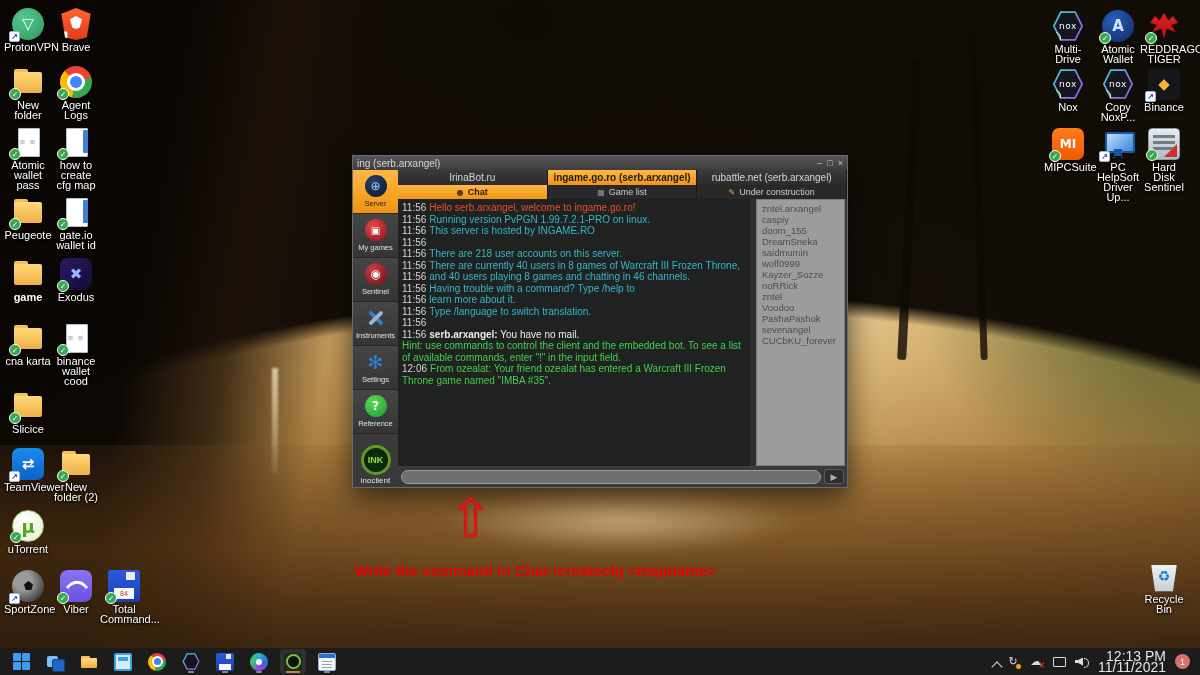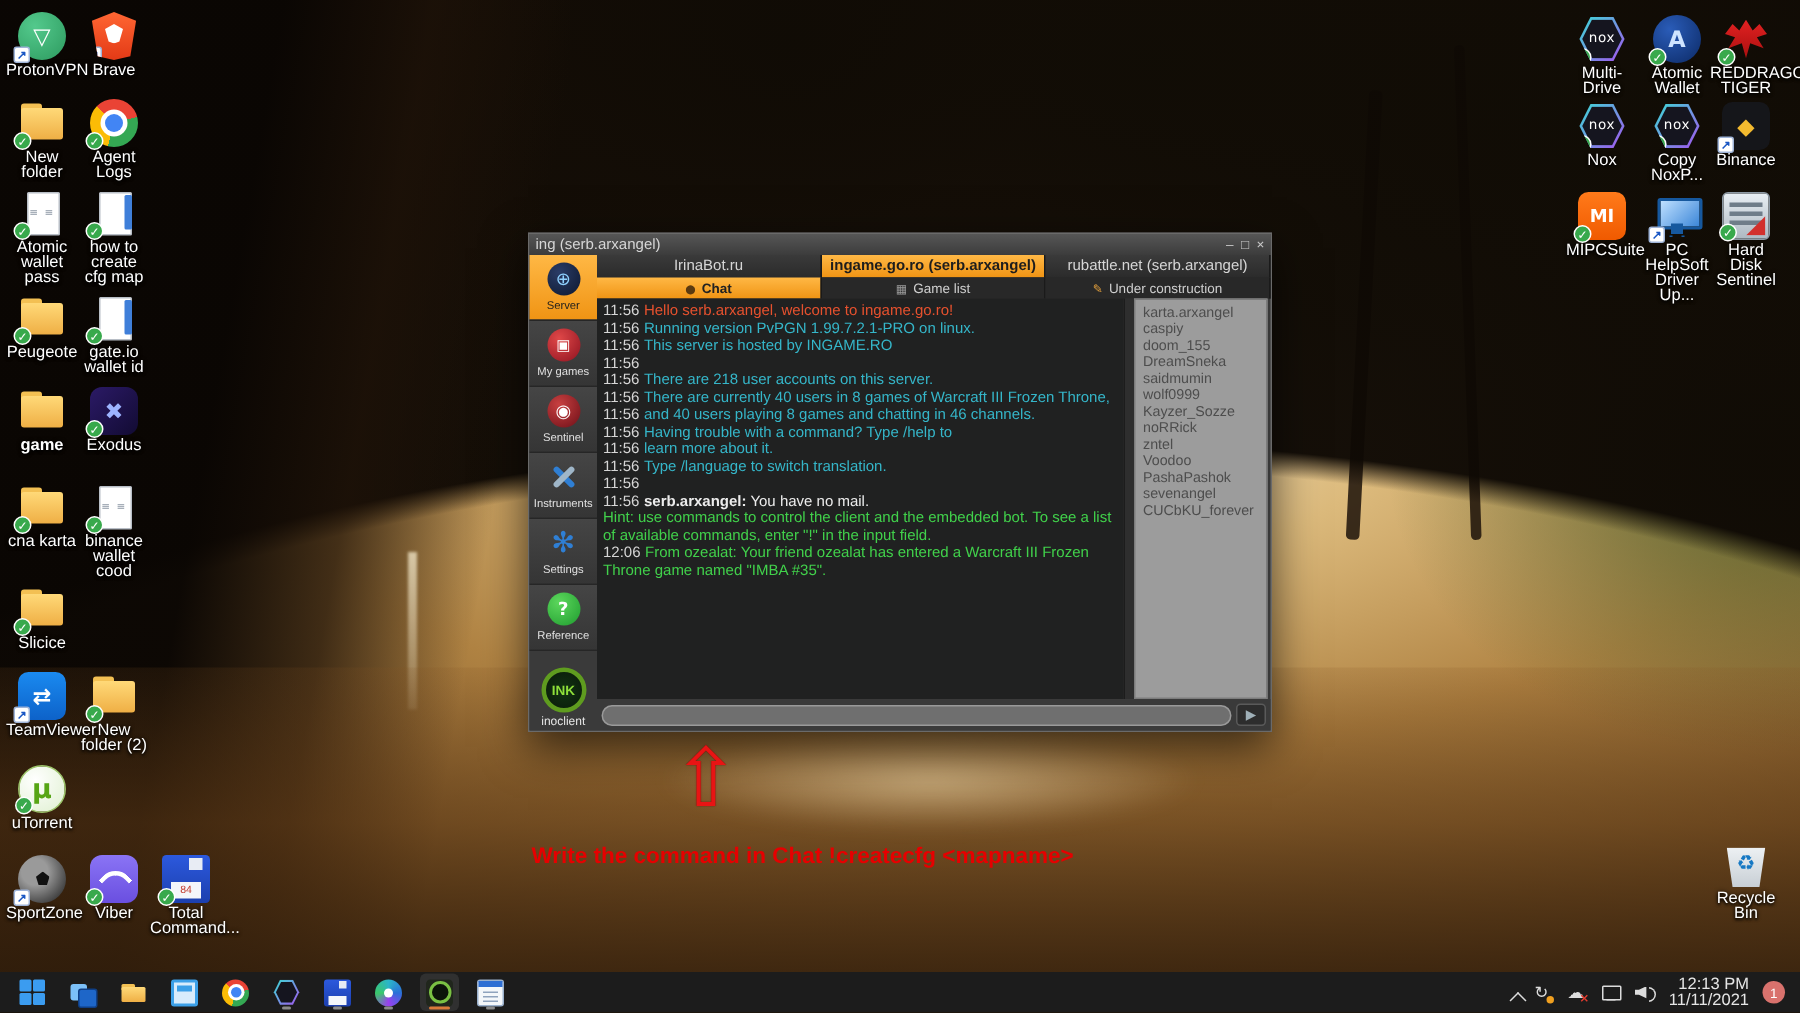--- a/index.html
+++ b/index.html
@@ -235,21 +235,21 @@
     border-top:1.6px solid #dcdcdc; border-right:1.6px solid #dcdcdc; transform:rotate(-45deg); }
   .dot-orange { position:absolute; right:-1px; bottom:0; width:5px; height:5px; border-radius:50%; background:#f0a020; }
   .x-red { position:absolute; right:-2px; bottom:-1px; color:#e23b2e; font-size:8px; font-weight:bold; }
   .net::before { content:""; position:absolute; left:1px; top:2px; width:11px; height:8px;
     border:1.4px solid #dcdcdc; border-radius:1px; }
   .net::after { content:""; position:absolute; left:4px; top:11px; width:6px; height:1.6px; background:#dcdcdc; }
   .spk::before { content:""; position:absolute; left:0; top:3px; width:8px; height:8px;
     clip-path:polygon(0 30%,38% 30%,100% 0,100% 100%,38% 70%,0 70%); background:#dcdcdc; }
   .spk::after { content:""; position:absolute; left:9px; top:3px; width:4px; height:8px;
     border:1.4px solid #dcdcdc; border-left:none; border-radius:0 8px 8px 0; }
-  .clock { text-align:right; font-size:11px; line-height:11px; cursor:pointer; }
+  .clock { text-align:right; font-size:14px; line-height:11px; cursor:pointer; }
   .badge { width:15px; height:15px; border-radius:50%; background:#d9726d; color:#fff;
     display:flex; align-items:center; justify-content:center; font-size:9px; cursor:pointer; }
 </style>
 </head>
 <body>
 
 <div class="screen">
 
   <div class="wall">
     <div class="wall-base"></div>
@@ -527,21 +527,21 @@
         <div class="cline"><span class="tm">11:56</span><span class="c-cyan">Having trouble with a command? Type /help to</span></div>
         <div class="cline"><span class="tm">11:56</span><span class="c-cyan">learn more about it.</span></div>
         <div class="cline"><span class="tm">11:56</span><span class="c-cyan">Type /language to switch translation.</span></div>
         <div class="cline"><span class="tm">11:56</span>&nbsp;</div>
         <div class="cline"><span class="tm">11:56</span><span class="c-white seg-b">serb.arxangel:</span><span class="c-white"> You have no mail.</span></div>
         <div class="cline"><span class="c-green">Hint: use commands to control the client and the embedded bot. To see a list of available commands, enter "!" in the input field.</span></div>
         <div class="cline"><span class="tm">12:06</span><span class="c-green">From ozealat: Your friend ozealat has entered a Warcraft III Frozen Throne game named "IMBA #35".</span></div>
       </div>
     <div class="vsb"></div>
     <div class="users" id="user-list">
-        <div class="uitem">karta.arxangel</div>
+        <div class="uitem">zntel.arxangel</div>
         <div class="uitem">caspiy</div>
         <div class="uitem">doom_155</div>
         <div class="uitem">DreamSneka</div>
         <div class="uitem">saidmumin</div>
         <div class="uitem">wolf0999</div>
         <div class="uitem">Kayzer_Sozze</div>
         <div class="uitem">noRRick</div>
         <div class="uitem">zntel</div>
         <div class="uitem">Voodoo</div>
         <div class="uitem">PashaPashok</div>

